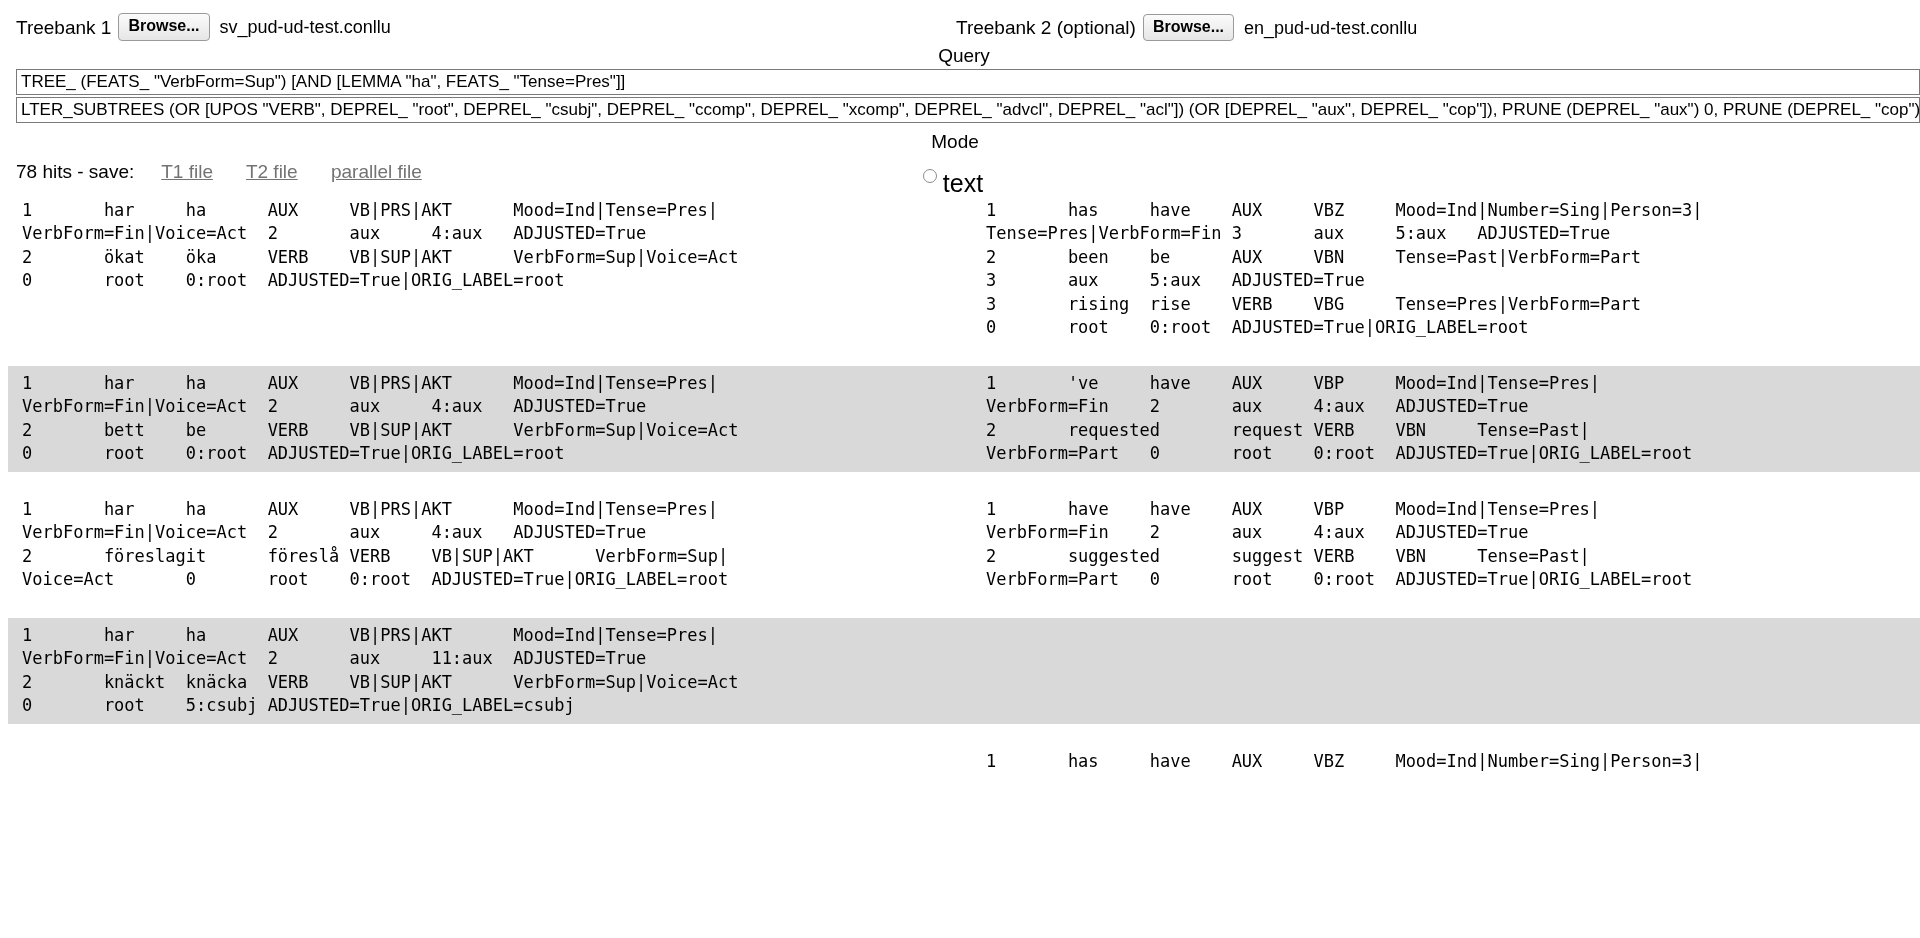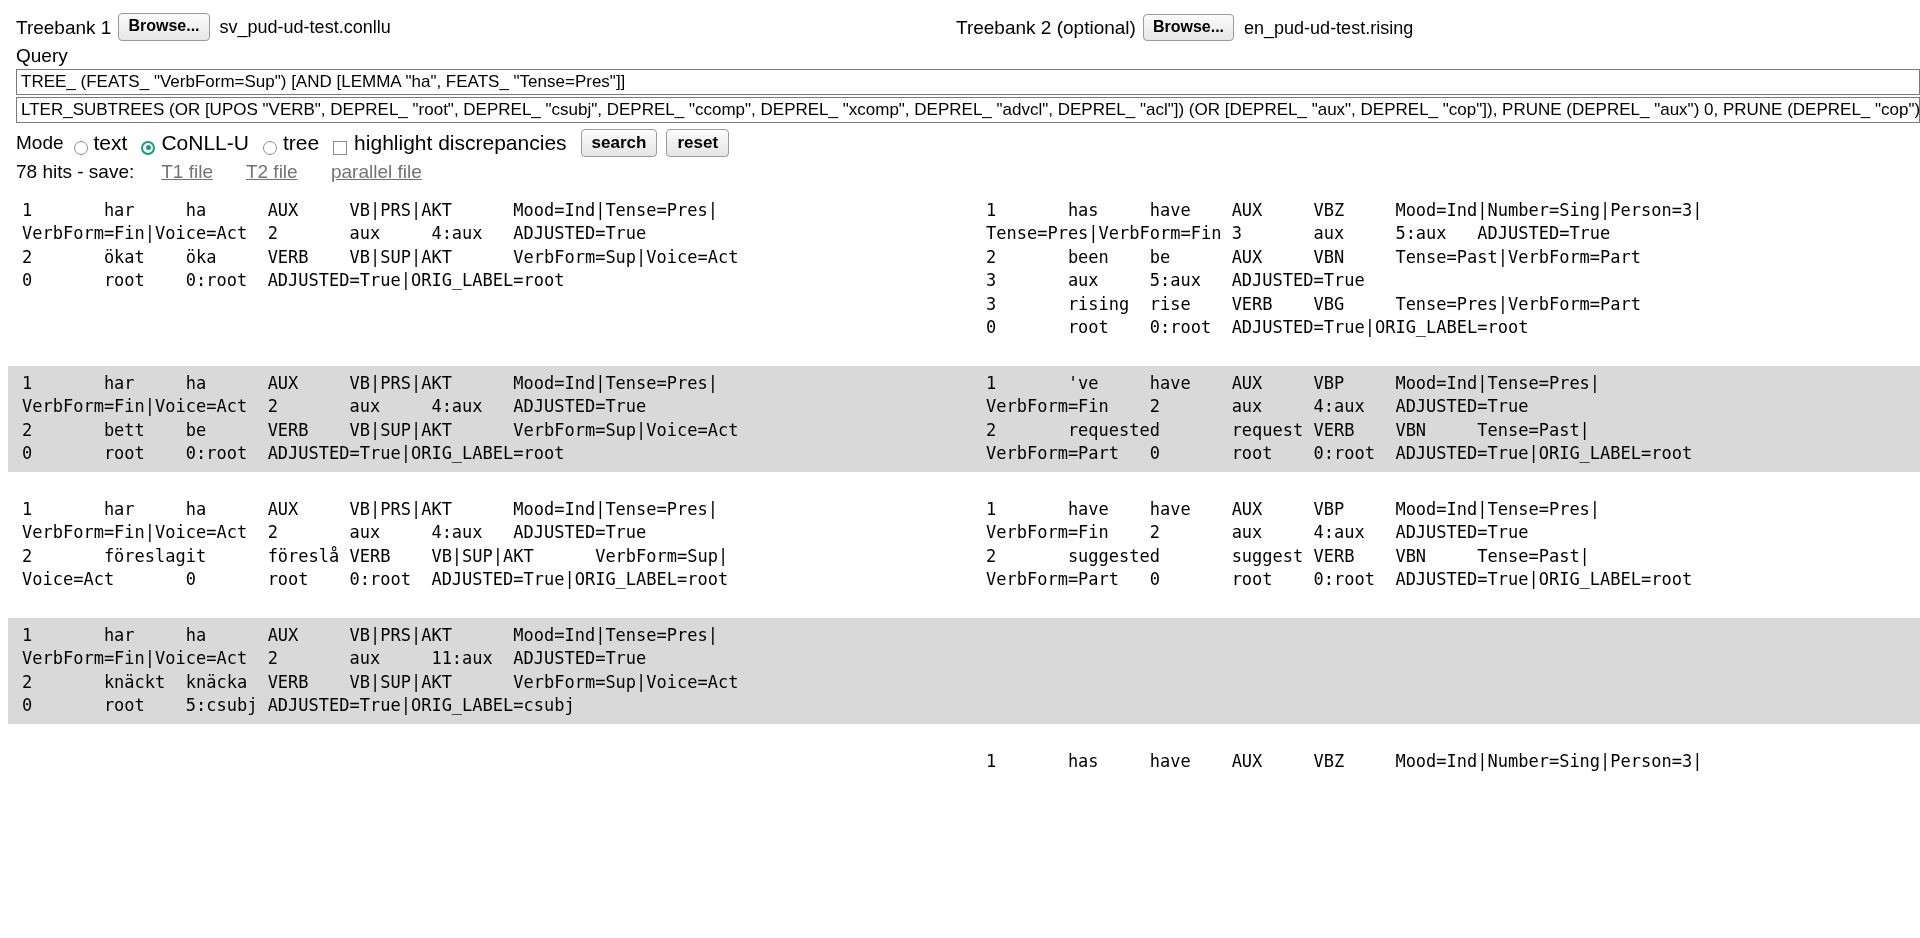--- a/index.html
+++ b/index.html
@@ -62,20 +62,21 @@
   .file-name {
     font-size: 18px;
     margin-left: 10px;
     line-height: 1;
   }
 
   .field-label {
     font-size: 19px;
     padding: 3px 0 2px 8px;
     line-height: 1.15;
+    text-align: center;
   }
   .text-input {
     display: block;
     width: 1904px;
     margin: 0 8px 2px 8px;
     font-family: "Liberation Sans", sans-serif;
     font-size: 17px;
     padding: 2px 4px;
     border: 1px solid #7a7a7a;
     background: #ffffff;
@@ -85,29 +86,30 @@
     white-space: nowrap;
     overflow: hidden;
   }
 
   
   .mode-row {
     display: flex;
     align-items: center;
     padding: 6px 8px 2px 8px;
     height: 32px;
-    gap: 0;
+    gap: 16px;
     white-space: nowrap;
+    flex-direction: column;
   }
   .mode-word { font-size: 19px; margin-right: 10px; }
   .radio-item, .check-item {
     display: inline-flex;
-    align-items: flex-end;
+    align-items: flex-start;
     margin-right: 14px;
-    font-size: 21px;
+    font-size: 25px;
     cursor: pointer;
   }
   .radio-dot {
     width: 14px; height: 14px;
     border-radius: 50%;
     border: 1px solid #8c8c8c;
     background: #fff;
     margin-right: 6px;
     display: inline-block;
     position: relative;
@@ -196,21 +198,21 @@
 
   <div class="tb-row">
     <div class="tb-group">
       <span class="tb-label">Treebank 1</span>
       <button class="browse-btn">Browse...</button>
       <span class="file-name">sv_pud-ud-test.conllu</span>
     </div>
     <div class="tb-group second">
       <span class="tb-label">Treebank 2 (optional)</span>
       <button class="browse-btn">Browse...</button>
-      <span class="file-name">en_pud-ud-test.rising</span>
+      <span class="file-name">en_pud-ud-test.conllu</span>
     </div>
   </div>
 
   <div class="field-label">Query</div>
   <div class="text-input">TREE_ (FEATS_ "VerbForm=Sup") [AND [LEMMA "ha", FEATS_ "Tense=Pres"]]</div>
 
   <div class="text-input">LTER_SUBTREES (OR [UPOS "VERB", DEPREL_ "root", DEPREL_ "csubj", DEPREL_ "ccomp", DEPREL_ "xcomp", DEPREL_ "advcl", DEPREL_ "acl"]) (OR [DEPREL_ "aux", DEPREL_ "cop"]), PRUNE (DEPREL_ "aux") 0, PRUNE (DEPREL_ "cop") 0</div>
 
   <div class="mode-row">
     <span class="mode-word">Mode</span>

